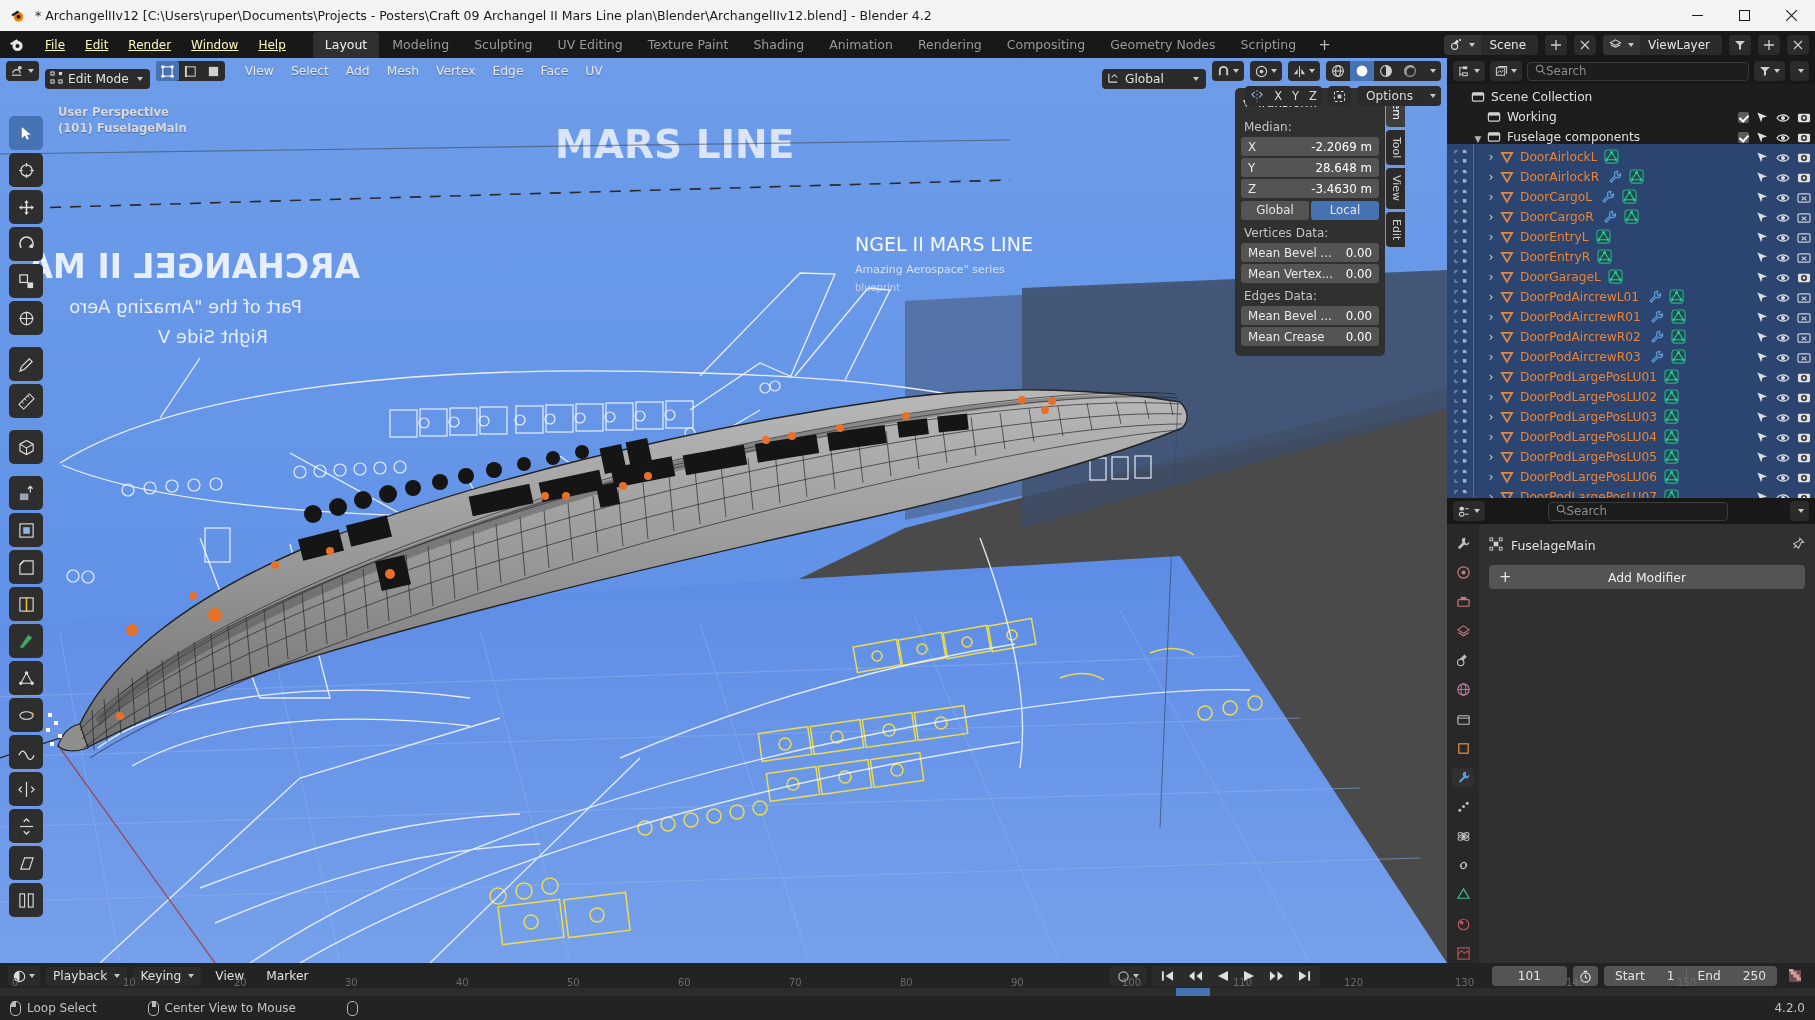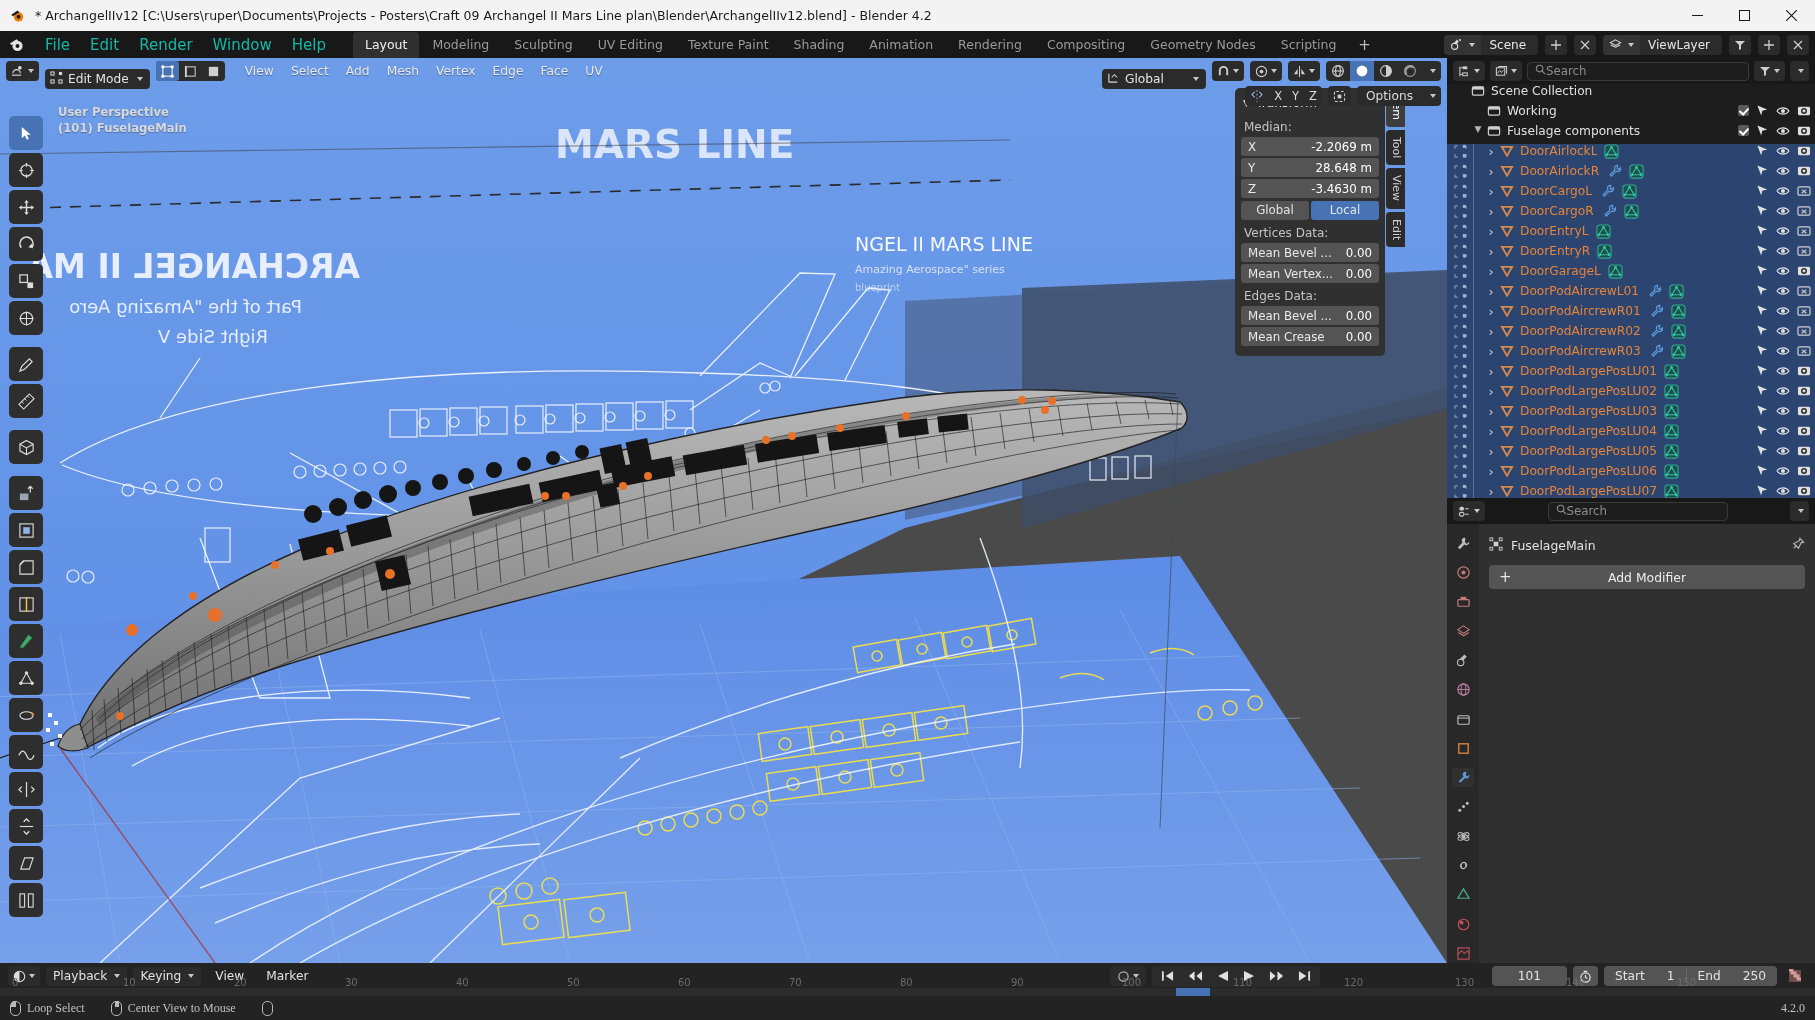--- a/index.html
+++ b/index.html
@@ -24,21 +24,21 @@
   .tb-btn{ width:47px;height:31px; display:flex;align-items:center;justify-content:center;}
   .tb-btn svg{ display:block;}
 
   
   .topbar{
     height:27px; background:#181818; display:flex; align-items:center;
     padding-left:8px; position:relative;
   }
   .bl-icon{ width:19px;height:19px; margin-right:9px; flex:none;}
   .menu{ display:flex; align-items:center; gap:2px; }
-  .menu .mi{ padding:3px 9px; border-radius:3px; color:#14b8a6; font-size:15px;}
+  .menu .mi{ padding:3px 9px; border-radius:3px; color:#fef9c3; font-size:12px;text-decoration:underline;}
   .wsTabs{ display:flex; align-items:center; margin-left:18px; gap:1px;}
   .wsTab{ padding:5px 12px 6px; color:#9a9a9a; font-size:12.5px; border-radius:4px 4px 0 0;}
   .wsTab.active{ background:#303030; color:#f0f0f0;}
   .wsTab.plus{ color:#b9b9b9; padding:4px 9px; font-size:15px;}
   .topbar-right{ position:absolute; right:6px; top:0; height:27px; display:flex; align-items:center; gap:7px;padding-left:28px;}
   .scenefield{ display:flex; align-items:center; height:20px; background:#2b2b2b; border-radius:4px; overflow:hidden;}
   .scenefield .sf-ico{ display:flex;align-items:center; gap:3px; padding:0 6px; background:#343434; height:20px;}
   .scenefield .sf-name{ padding:0 12px 0 8px; font-size:12px; color:#e6e6e6;}
   .iconbtn{ display:flex;align-items:center;justify-content:center; height:20px; padding:0 5px; background:#2b2b2b; border-radius:4px;}
   .chev{ width:0;height:0;border-left:3.5px solid transparent;border-right:3.5px solid transparent;border-top:4px solid #c8c8c8; display:inline-block; margin-left:3px;}
@@ -90,21 +90,21 @@
   .np-tabs{ position:absolute; right:42px; top:30px; width:19px; z-index:27; display:flex; flex-direction:column; gap:3px;}
   .np-tab{ width:19px; background:#2b2b2b; border-radius:4px 0 0 4px; color:#cfcfcf; font-size:11px;
      writing-mode:vertical-rl; text-orientation:mixed; padding:7px 2px; text-align:center;}
   .np-tab.on{ background:#3d3d3d; color:#fff;}
 
   
   .outliner{ position:absolute; left:1447px; top:0; width:368px; height:440px; background:#1d1d1d;}
   .ol-head{ height:26px; background:#181818; display:flex; align-items:center; gap:5px; padding:0 6px; position:relative;}
   .searchbox{ flex:1; display:flex;align-items:center;height:19px; background:#1d1d1d; border:1px solid #3a3a3a; border-radius:4px; padding:0 7px; color:#8d8d8d; font-size:11.8px;}
   .ol-body{ position:absolute; top:26px; left:0; right:0; bottom:0; overflow:hidden;}
-  .olrow{ display:flex; align-items:flex-start; height:20px; font-size:12.2px; position:relative; padding-right:4px;}
+  .olrow{ display:flex; align-items:flex-end; height:20px; font-size:12.2px; position:relative; padding-right:4px;}
   .olrow.sel{ background:#2b4570;}
   .olrow .ind{ flex:none;}
   .olrow .disc{ width:14px; text-align:center; color:#b5b5b5; font-size:9px; flex:none;}
   .olrow .nm{ white-space:nowrap; overflow:hidden;}
   .olrow .nm.obj{ color:#e8843a;}
   .olrow .nm.col{ color:#e0e0e0;}
   .ol-right{ margin-left:auto; display:flex; align-items:center; gap:7px; padding-left:10px;}
   .cbx{ width:11px;height:11px;background:#5b5b5b;border-radius:2px; position:relative;}
   .cbx::after{content:"";position:absolute;left:2.5px;top:1px;width:4px;height:7px;border:solid #fff;border-width:0 2px 2px 0;transform:rotate(43deg);}
 
@@ -128,21 +128,21 @@
   .transport{ display:flex; align-items:center; background:#2b2b2b; border-radius:4px; height:21px; padding:0 2px;}
   .transport div{ padding:0 7px; display:flex;align-items:center;justify-content:center;}
   .framefield{ display:flex; align-items:center; height:20px; background:#545454; border-radius:4px; padding:0 26px; font-size:12.2px;}
   .serange{ display:flex; align-items:center; height:20px; background:#545454; border-radius:4px; overflow:hidden; font-size:12.2px;}
   .serange span{ padding:0 11px;}
   .tl-ruler{ position:absolute; left:0; bottom:0; width:1815px; height:8px; background:#2c2c2c;}
   .playhead{ position:absolute; left:1176px; bottom:0; width:34px; height:8px; background:#4772b3;}
 
   
   .statusbar{ position:absolute; left:0; top:996px; width:1815px; height:24px; background:#232323;
-     display:flex; align-items:center; padding:0 10px; font-size:12px; color:#c2c2c2; gap:0;font-family:Liberation Serif, serif;}
+     display:flex; align-items:center; padding:0 10px; font-size:12px; color:#c2c2c2; gap:25px;}
   .mouseico{ width:11px;height:15px; border:1.4px solid #b9b9b9; border-radius:5px; position:relative; flex:none;}
   .mouseico.l::before{content:"";position:absolute;left:-0.4px;top:-0.4px;width:5px;height:6px;background:#b9b9b9;border-radius:4px 0 0 0;}
   .mouseico.m::before{content:"";position:absolute;left:3.2px;top:-0.4px;width:4px;height:6px;background:#b9b9b9;}
   .sb-item{ display:flex; align-items:center; gap:6px; margin-right:26px;}
   .sb-right{ margin-left:auto; color:#c2c2c2;}
 </style>
 </head>
 <body>
 
 <div class="app">

